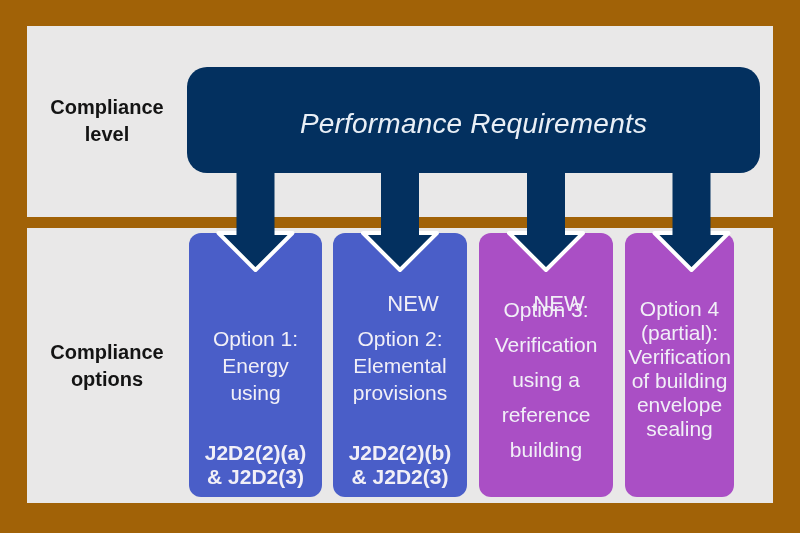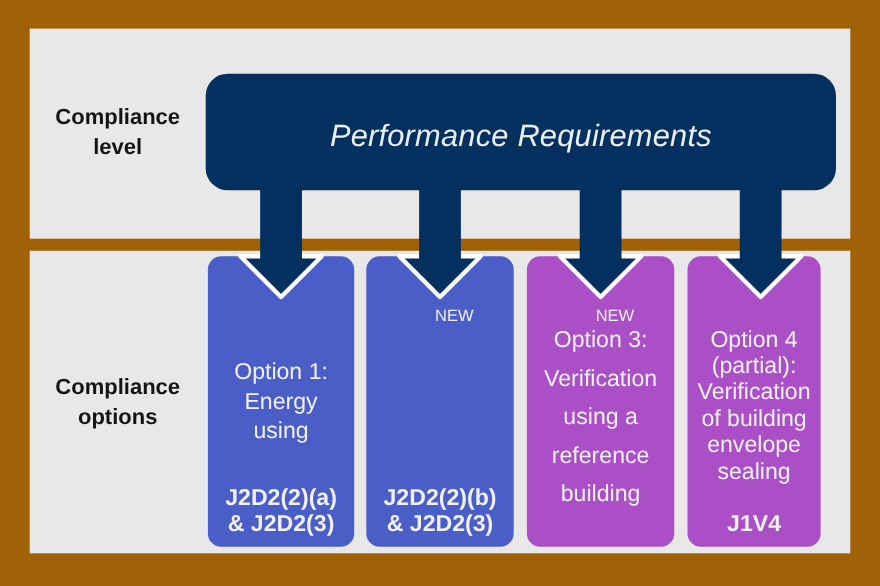--- a/index.html
+++ b/index.html
@@ -64,27 +64,27 @@
     border-radius: 12px;
     z-index: 1;
     color: #f1eff7;
     text-align: center;
   }
   .opt-blue   { background: var(--blue, #4a5ec8); }
   .opt-purple { background: var(--purple, #aa4fc5); }
   .opt-1 { left: 189px; width: 133px; }
   .opt-2 { left: 333px; width: 134px; }
   .opt-3 { left: 479px; width: 134px; }
-  .opt-4 { left: 625px; width: 109px; padding-left: 12px; }
+  .opt-4 { left: 625px; width: 109px; }
 
   .opt-badge {
     position: absolute;
-    top: 43px;
+    top: 59px;
     left: 0; right: 0;
-    font-size: 15px;
+    font-size: 22px;
     line-height: 24px;
     padding-left: 26px;
   }
   .opt-title {
     position: absolute;
     top: 50%;
     left: 0; right: 0;
     transform: translateY(-50%);
     font-size: 21px;
     line-height: 27px;
@@ -138,20 +138,23 @@
     <div class="opt-badge"></div>
     <div class="opt-title">Option 1:
 Energy
 using</div>
     <div class="opt-code">J2D2(2)(a)
 &amp; J2D2(3)</div>
   </div>
 
   <div class="opt opt-blue opt-2">
     <div class="opt-badge">NEW</div>
+    <div class="opt-title">Option 2:
+Elemental
+provisions</div>
     <div class="opt-code">J2D2(2)(b)
 &amp; J2D2(3)</div>
   </div>
 
   <div class="opt opt-purple opt-3">
     <div class="opt-badge">NEW</div>
     <div class="opt-title">Option 3:
 Verification
 using a
 reference
@@ -159,21 +162,20 @@
   </div>
 
   <div class="opt opt-purple opt-4">
     <div class="opt-badge"></div>
     <div class="opt-title">Option 4
 (partial):
 Verification
 of building
 envelope
 sealing</div>
-    <div class="opt-code">J1V4</div>
   </div>
 
   <svg class="arrows" viewBox="0 0 800 533" xmlns="http://www.w3.org/2000/svg">
     <g>
       <path class="arrow-head" d="M 218.5 233 L 292.5 233 L 255.5 270 Z"></path>
       <rect class="arrow-stem" x="236.5" y="170" width="38" height="70"></rect>
     </g>
     <g>
       <path class="arrow-head" d="M 363 233 L 437 233 L 400 270 Z"></path>
       <rect class="arrow-stem" x="381" y="170" width="38" height="70"></rect>

